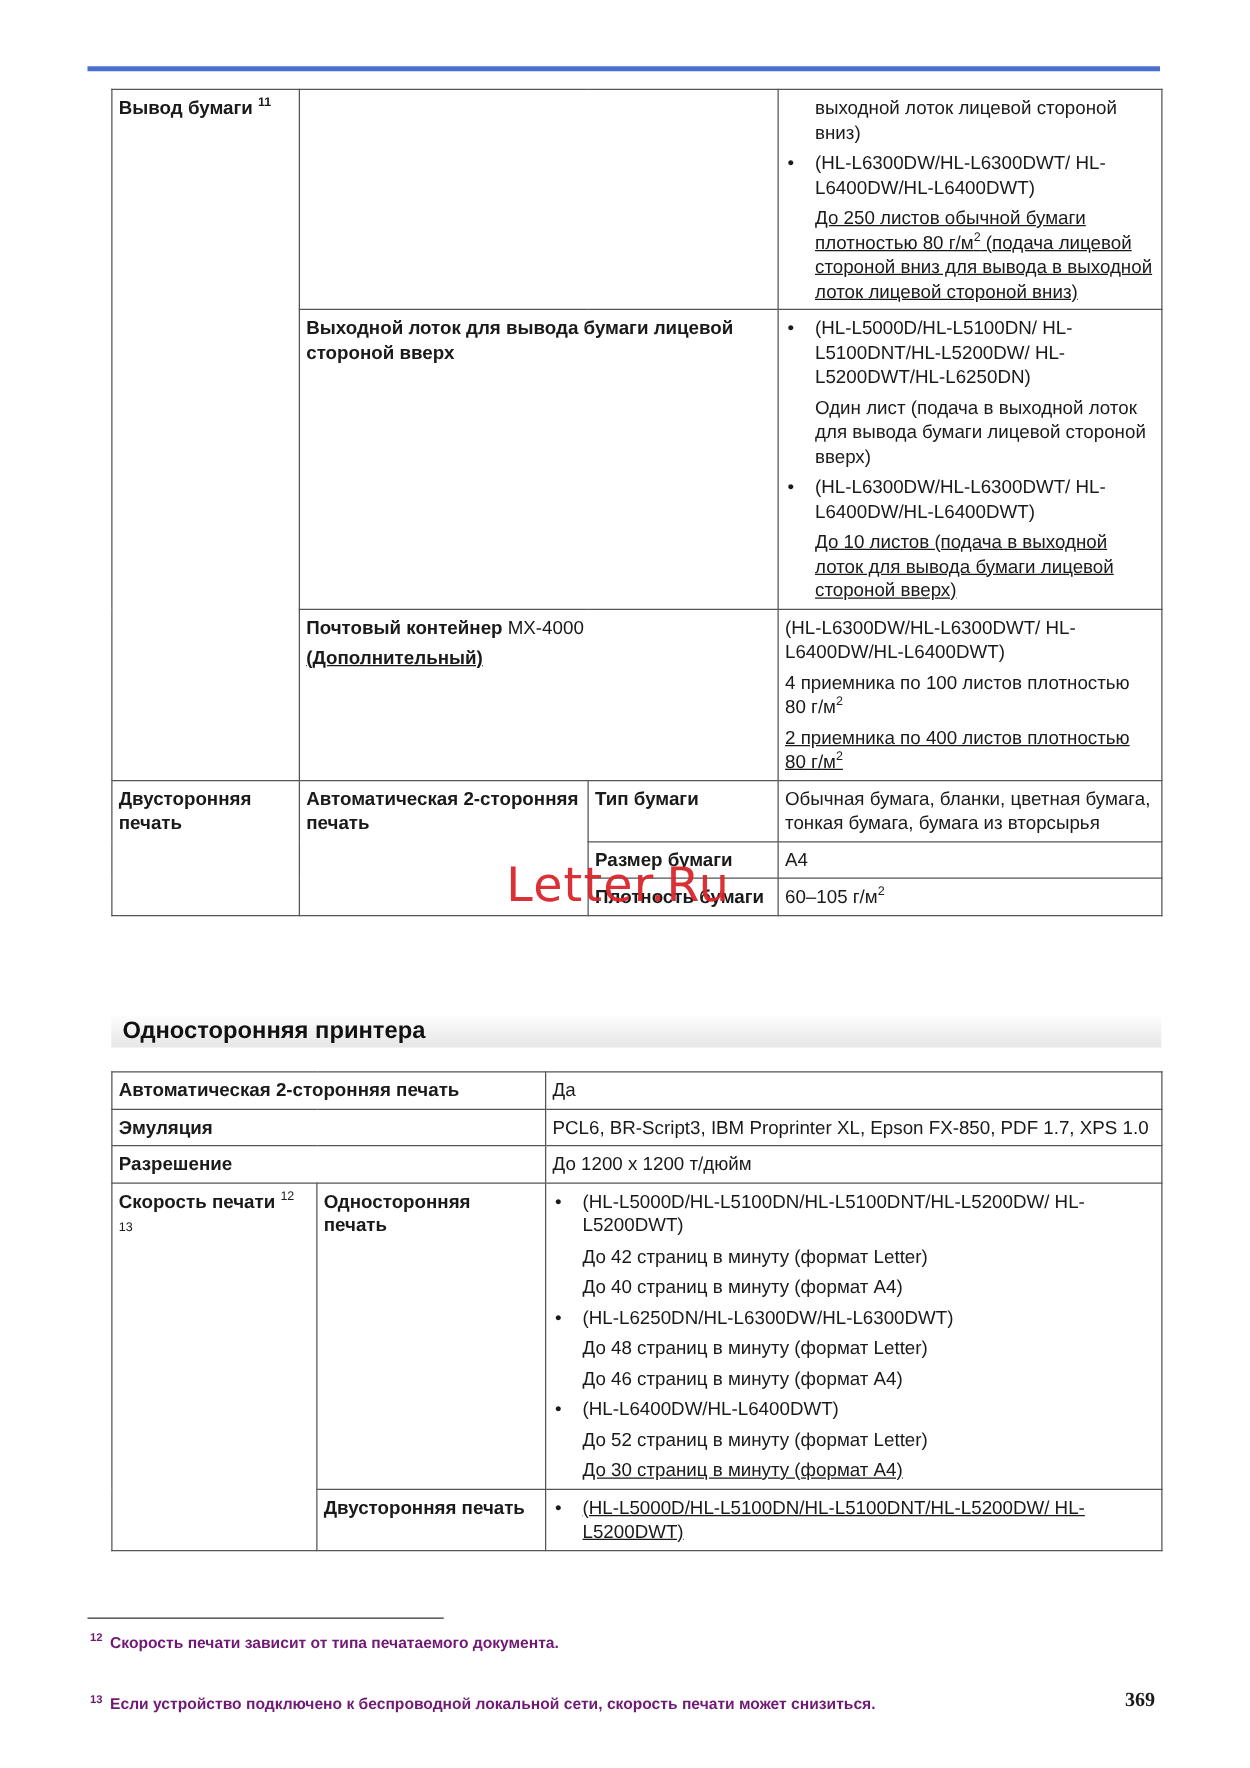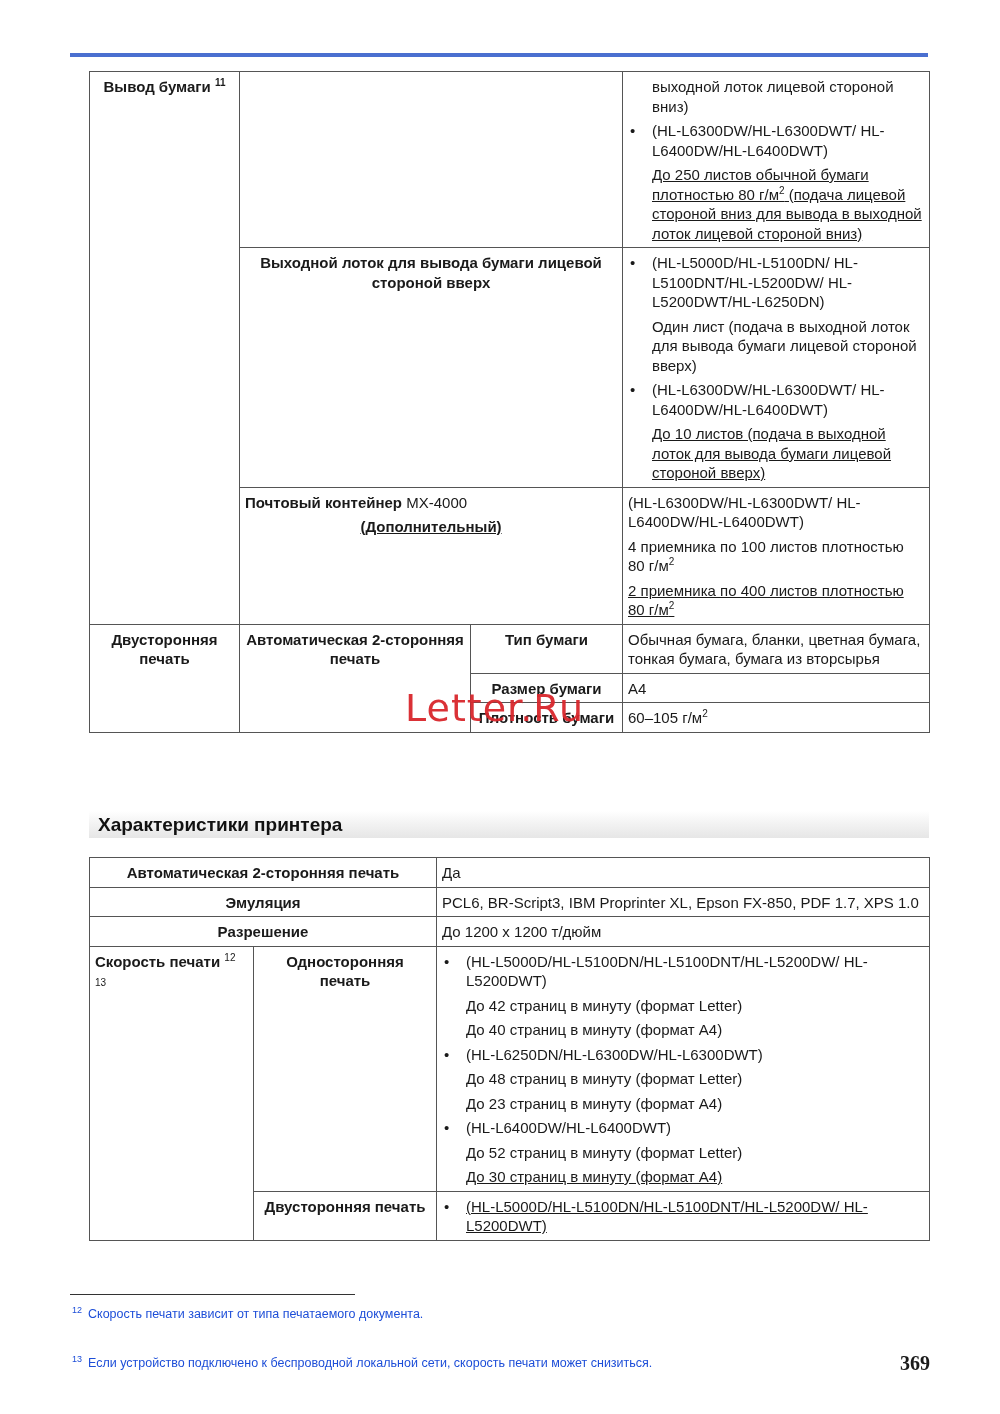--- a/index.html
+++ b/index.html
@@ -11,46 +11,46 @@
     position: absolute; left: 70px; top: 53px; width: 858px; height: 4px;
     background: #4a6fd0;
   }
   table.spec {
     position: absolute; border-collapse: collapse; table-layout: fixed;
     font-size: 15px; line-height: 19.5px;
   }
   table.spec td {
     border: 1px solid #555; vertical-align: top; padding: 5px 5px 4px 5px;
   }
-  .b { font-weight: bold; text-align: center; }
+  .b { font-weight: bold; }
   sup { font-size: 10px; line-height: 0; vertical-align: super; }
   .para { margin: 0 0 5px 0; }
   .para:last-child { margin-bottom: 0; text-decoration: underline; }
   .bul { position: relative; padding-left: 24px; }
   .bul .dot { position: absolute; left: 2px; top: 0; }
   .ind { padding-left: 24px; }
   #t1 { left: 89px; top: 71px; width: 840px; }
   #t2 { left: 89px; top: 857px; width: 840px; }
   .section-head {
     position: absolute; left: 89px; top: 811px; width: 840px; height: 27px;
     background: linear-gradient(to bottom, #ffffff 0%, #f3f3f3 45%, #e6e6e6 100%);
     font-size: 19px; font-weight: bold; line-height: 27px; padding-left: 9px; box-sizing: border-box;
     color: #111;
   }
   .watermark {
     position: absolute; left: 405px; top: 686px; font-size: 38px; color: #d9262c;
     font-family: "DejaVu Sans", sans-serif; letter-spacing: 1px; opacity: 0.95;
     pointer-events: none;
   }
   .fn-rule { position: absolute; left: 70px; top: 1294px; width: 285px; height: 1px; background: #333; }
-  .footnote { position: absolute; left: 72px; font-size: 12.5px; color: #1d4ed8; }
+  .footnote { position: absolute; left: 72px; font-size: 12.5px; color: #701a75; font-weight: bold; }
   .footnote .n { font-size: 9px; vertical-align: super; margin-right: 6px; }
   .page-no {
     position: absolute; left: 900px; top: 1352px; font-family: "Liberation Serif", serif;
-    font-weight: bold; font-size: 20px;
+    font-weight: bold; font-size: 16px;
   }
 </style>
 </head>
 <body>
 
 <div class="top-rule"></div>
 
 <table class="spec" id="t1">
   <colgroup>
       <col style="width:150px">
@@ -102,21 +102,21 @@
   </tr>
   <tr>
     <td class="b">Плотность бумаги</td>
     <td><span>60–105 г/м</span><sup>2</sup></td>
   </tr>
 </tbody>
   </table>
 
 <div class="watermark">Letter.Ru</div>
 
-<div class="section-head">Характеристики принтера</div>
+<div class="section-head">Односторонняя принтера</div>
 
 <table class="spec" id="t2">
   <colgroup>
       <col style="width:164px">
       <col style="width:183px">
       <col style="width:493px">
     </colgroup>
   <tbody>
       <tr>
     <td colspan="2" class="b">Автоматическая 2-сторонняя печать</td>
@@ -135,21 +135,21 @@
       <span class="b">Скорость печати</span>&nbsp;<sup>12</sup><br>
       <span style="font-size:10px;line-height:12px;">13</span>
     </td>
     <td class="b">Односторонняя печать</td>
     <td>
       <div class="para bul"><span class="dot">•</span><span>(HL-L5000D/HL-L5100DN/HL-L5100DNT/HL-L5200DW/ HL-L5200DWT)</span></div>
       <div class="para ind">До 42 страниц в минуту (формат Letter)</div>
       <div class="para ind">До 40 страниц в минуту (формат A4)</div>
       <div class="para bul"><span class="dot">•</span><span>(HL-L6250DN/HL-L6300DW/HL-L6300DWT)</span></div>
       <div class="para ind">До 48 страниц в минуту (формат Letter)</div>
-      <div class="para ind">До 23 страниц в минуту (формат A4)</div>
+      <div class="para ind">До 46 страниц в минуту (формат A4)</div>
       <div class="para bul"><span class="dot">•</span><span>(HL-L6400DW/HL-L6400DWT)</span></div>
       <div class="para ind">До 52 страниц в минуту (формат Letter)</div>
       <div class="para ind">До 30 страниц в минуту (формат A4)</div>
     </td>
   </tr>
   <tr>
     <td class="b">Двусторонняя печать</td>
     <td>
       <div class="para bul"><span class="dot">•</span><span>(HL-L5000D/HL-L5100DN/HL-L5100DNT/HL-L5200DW/ HL-L5200DWT)</span></div>
     </td>

